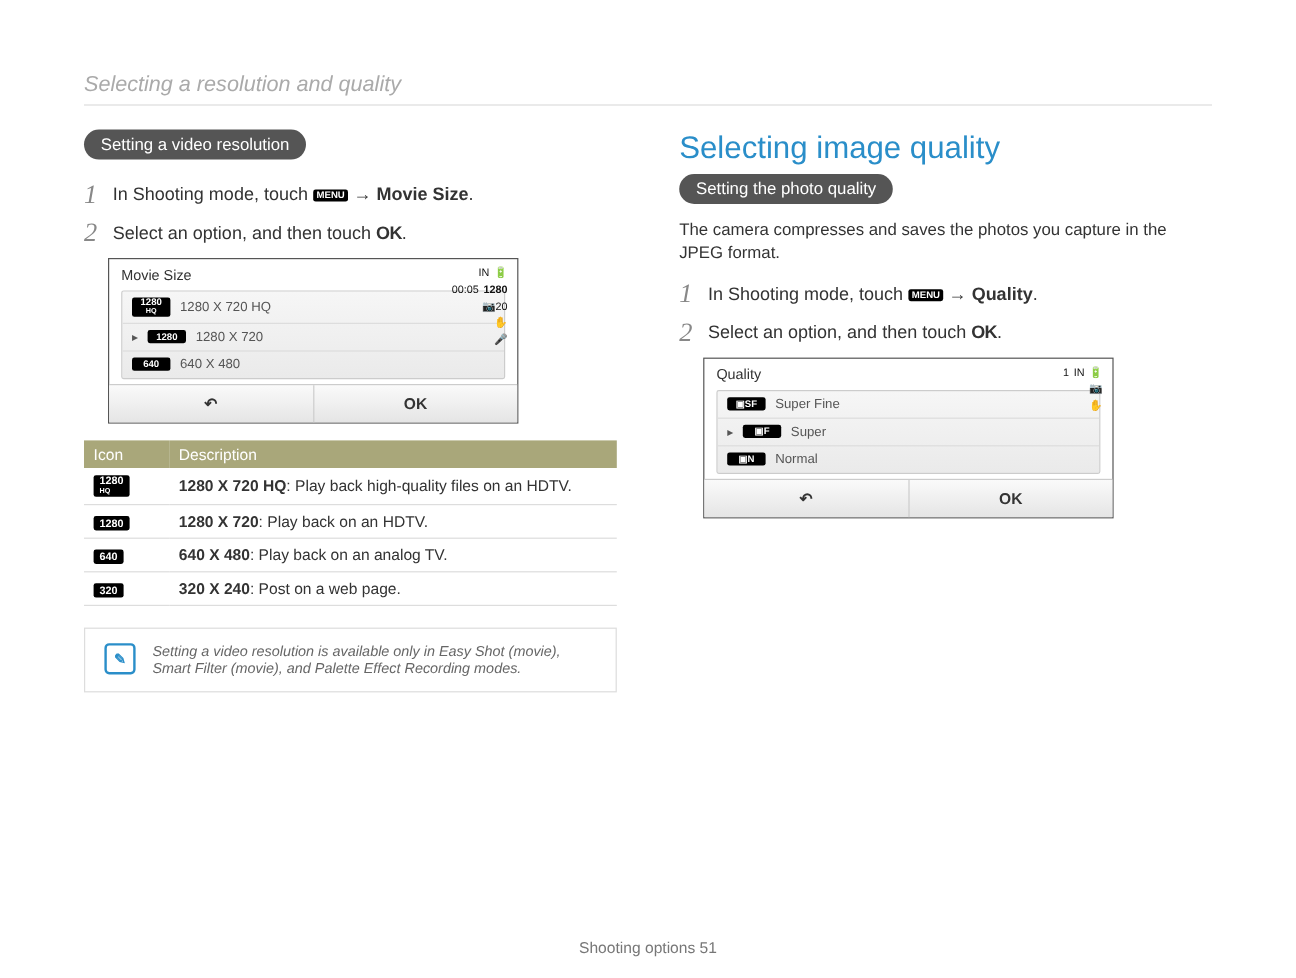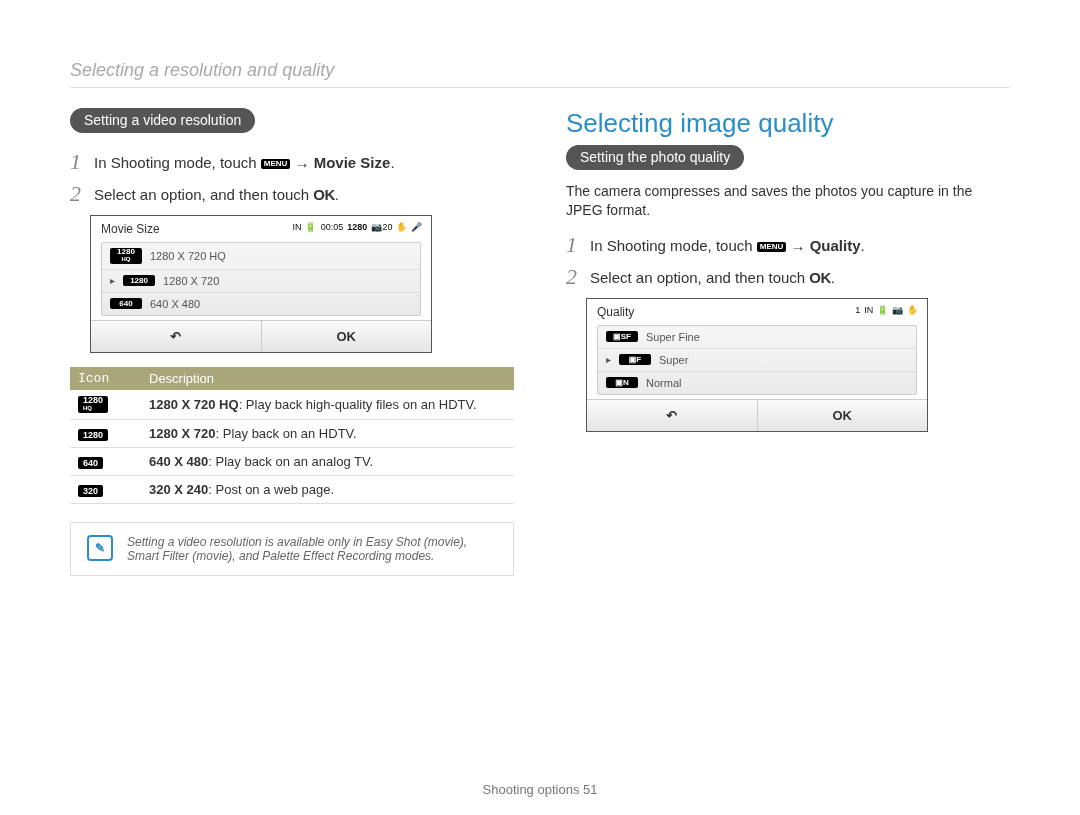--- a/index.html
+++ b/index.html
@@ -116,20 +116,22 @@
   .opt.sel::before{
     content:"▸";
     font-size:10px;
     color:#555;
   }
   .opt .lbl{color:#555;}
   .right-icons{
     position:absolute;
     top:6px; right:8px;
     display:flex;
+    flex-direction:column;
+    align-items:flex-end;
     gap:4px;
     font-size:9px;
     color:#111;
   }
   .right-icons .row{display:flex;gap:4px;align-items:center;}
   .bottom-bar{
     display:flex;
     border-top:1px solid #ccc;
     background:linear-gradient(#fafafa,#e5e5e5);
   }
@@ -150,21 +152,21 @@
     font-size:13px;
     margin-top:6px;
   }
   table.desc th{
     background:#a9a77a;
     color:#fff;
     font-weight:normal;
     text-align:left;
     padding:4px 8px;
   }
-  table.desc th:first-child{width:55px;font-family:Liberation Mono, monospace;}
+  table.desc th:first-child{width:55px;}
   table.desc td{
     padding:6px 8px;
     border-bottom:1px solid #ddd;
     vertical-align:middle;
   }
   table.desc td .ic{
     display:inline-block;
     background:#000;color:#fff;
     font-size:9px;font-weight:bold;
     padding:1px 5px;border-radius:2px;

